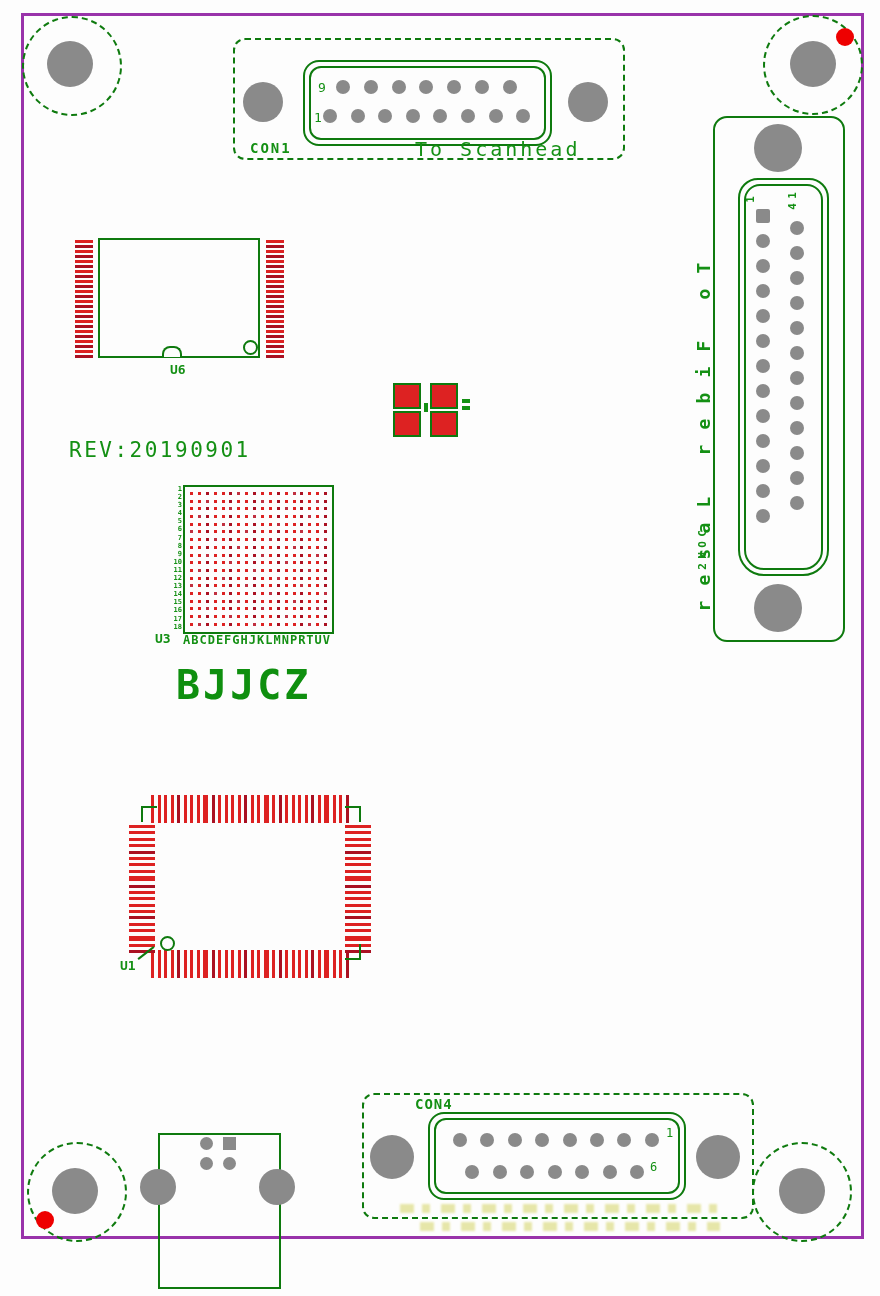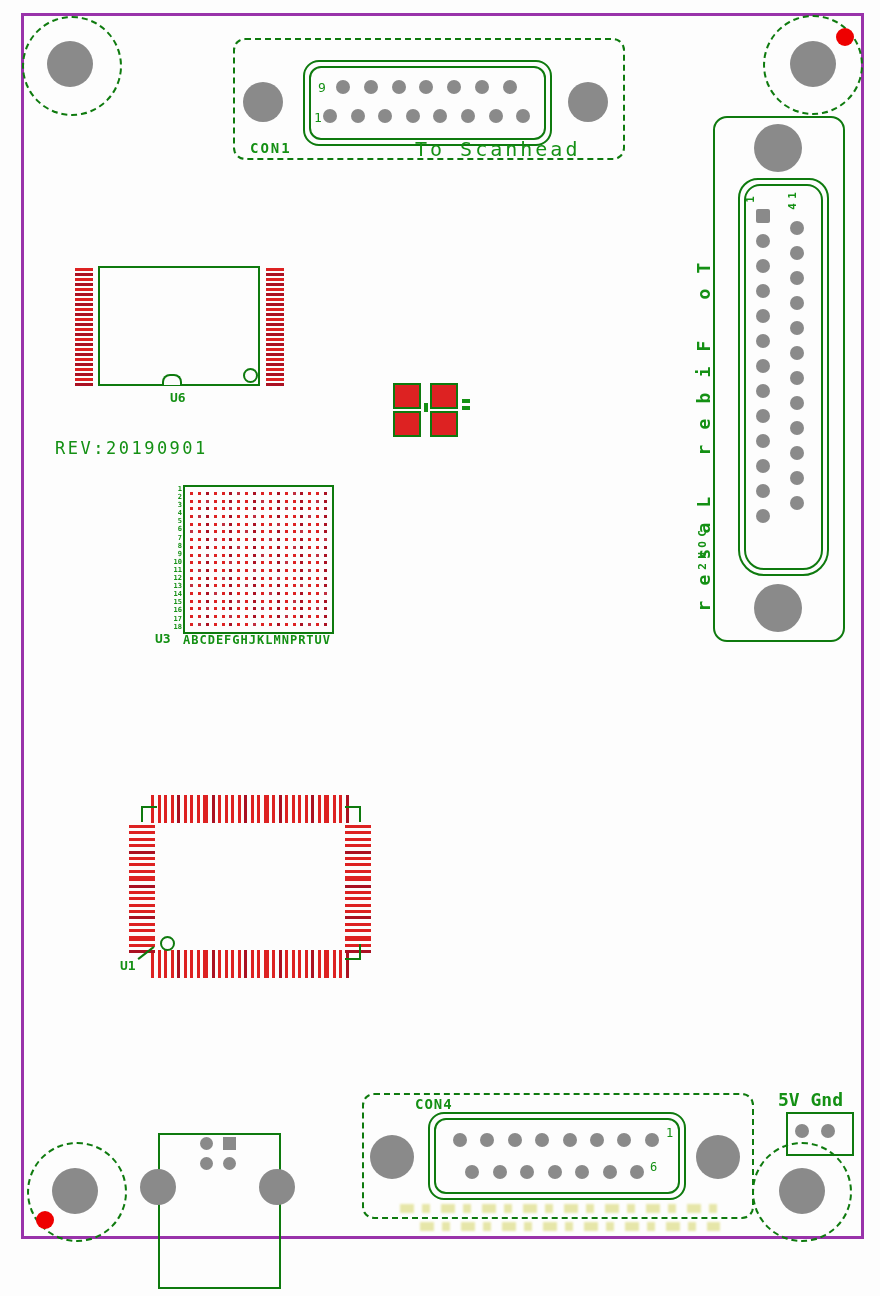--- a/index.html
+++ b/index.html
@@ -164,21 +164,21 @@
       <span class="vchar">e</span>
       <span class="vchar">r</span>
     </div>
   <div class="abs vtext vt-sm" style="left:696px;top:528px;">
       <span class="vchar">C</span>
       <span class="vchar">O</span>
       <span class="vchar">N</span>
       <span class="vchar">2</span>
     </div>
 
-  <div class="abs" style="left:75px;top:264px;width:215px;height:145px;">
+  <div class="abs" style="left:75px;top:236px;width:215px;height:145px;">
     <div class="abs solid-rect" style="left:23px;top:2px;width:158px;height:116px;"></div>
     <div class="abs u6col" style="left:0;top:4px;">
         <div class="u6pad"></div>
         <div class="u6pad"></div>
         <div class="u6pad"></div>
         <div class="u6pad"></div>
         <div class="u6pad"></div>
         <div class="u6pad"></div>
         <div class="u6pad"></div>
         <div class="u6pad"></div>
@@ -223,21 +223,21 @@
         <div class="u6pad"></div>
         <div class="u6pad"></div>
         <div class="u6pad"></div>
         <div class="u6pad"></div>
       </div>
     <div class="abs" style="left:87px;top:110px;width:16px;height:9px;border:2px solid var(--green);border-bottom:none;border-radius:8px 8px 0 0;background:#fdfdfd;"></div>
     <div class="abs circ-mark" style="left:168px;top:104px;width:11px;height:11px;"></div>
     <div class="abs gtext" style="left:95px;top:126px;font-size:13px;font-weight:bold;">U6</div>
   </div>
 
-  <div class="abs gtext" style="left:55px;top:438px;font-size:17px;letter-spacing:2.5px;">REV:20190901</div>
+  <div class="abs gtext" style="left:69px;top:438px;font-size:21px;letter-spacing:2.5px;">REV:20190901</div>
 
   <div class="abs" style="left:393px;top:383px;width:80px;height:56px;">
     <div class="rpad" style="left:0;top:0;width:24px;height:22px;"></div>
     <div class="rpad" style="left:0;top:28px;width:24px;height:22px;"></div>
     <div class="rpad" style="left:37px;top:0;width:24px;height:22px;"></div>
     <div class="rpad" style="left:37px;top:28px;width:24px;height:22px;"></div>
     <div class="abs tick" style="left:31px;top:20px;width:4px;height:9px;"></div>
     <div class="abs tick" style="left:69px;top:16px;width:8px;height:4px;"></div>
     <div class="abs tick" style="left:69px;top:23px;width:8px;height:4px;"></div>
   </div>
@@ -585,20 +585,21 @@
 13
 14
 15
 16
 17
 18</div>
     <div class="abs gtext" style="left:0px;top:148px;font-size:13px;font-weight:bold;">U3</div>
     <div class="abs gtext" style="left:28px;top:150px;font-size:12px;font-weight:bold;letter-spacing:1px;">ABCDEFGHJKLMNPRTUV</div>
   </div>
 
+  <div class="abs gtext" style="left:176px;top:662px;font-size:40px;font-weight:bold;letter-spacing:3px;color:#0F8F0F;">BJJCZ</div>
 
   <div class="abs" style="left:118px;top:790px;width:260px;height:195px;">
     <div class="abs qrow" style="left:33px;top:5px;">
         <div class="qpadv"></div>
         <div class="qpadv"></div>
         <div class="qpadv"></div>
         <div class="qpadv"></div>
         <div class="qpadv"></div>
         <div class="qpadv"></div>
         <div class="qpadv"></div>
@@ -736,28 +737,20 @@
         <div class="pin"></div>
         <div class="pin"></div>
         <div class="pin"></div>
       </div>
     <div class="abs gtext" style="left:304px;top:33px;font-size:12px;">1</div>
     <div class="abs gtext" style="left:288px;top:67px;font-size:12px;">6</div>
     <div class="abs smudge" style="left:38px;top:111px;width:320px;height:9px;"></div>
   </div>
   <div class="abs smudge" style="left:420px;top:1222px;width:300px;height:9px;"></div>
 
-  <div class="abs" style="left:778px;top:1089px;width:80px;height:70px;">
-    <div class="abs gtext" style="left:0;top:0;font-size:18px;font-weight:bold;">5V Gnd</div>
-    <div class="abs solid-rect" style="left:8px;top:23px;width:64px;height:40px;"></div>
-    <div class="abs pinrow" style="left:17px;top:35px;gap:12px;">
-        <div class="pin"></div>
-        <div class="pin"></div>
-      </div>
-  </div>
 
   <div class="abs" style="left:139px;top:1130px;width:160px;height:166px;">
     <div class="abs solid-rect" style="left:19px;top:3px;width:119px;height:152px;"></div>
     <div class="drill" style="left:1px;top:39px;width:36px;height:36px;"></div>
     <div class="drill" style="left:120px;top:39px;width:36px;height:36px;"></div>
     <div class="drill" style="left:61px;top:7px;width:13px;height:13px;"></div>
     <div class="abs" style="left:84px;top:7px;width:13px;height:13px;background:var(--gray);"></div>
     <div class="drill" style="left:61px;top:27px;width:13px;height:13px;"></div>
     <div class="drill" style="left:84px;top:27px;width:13px;height:13px;"></div>
   </div>

